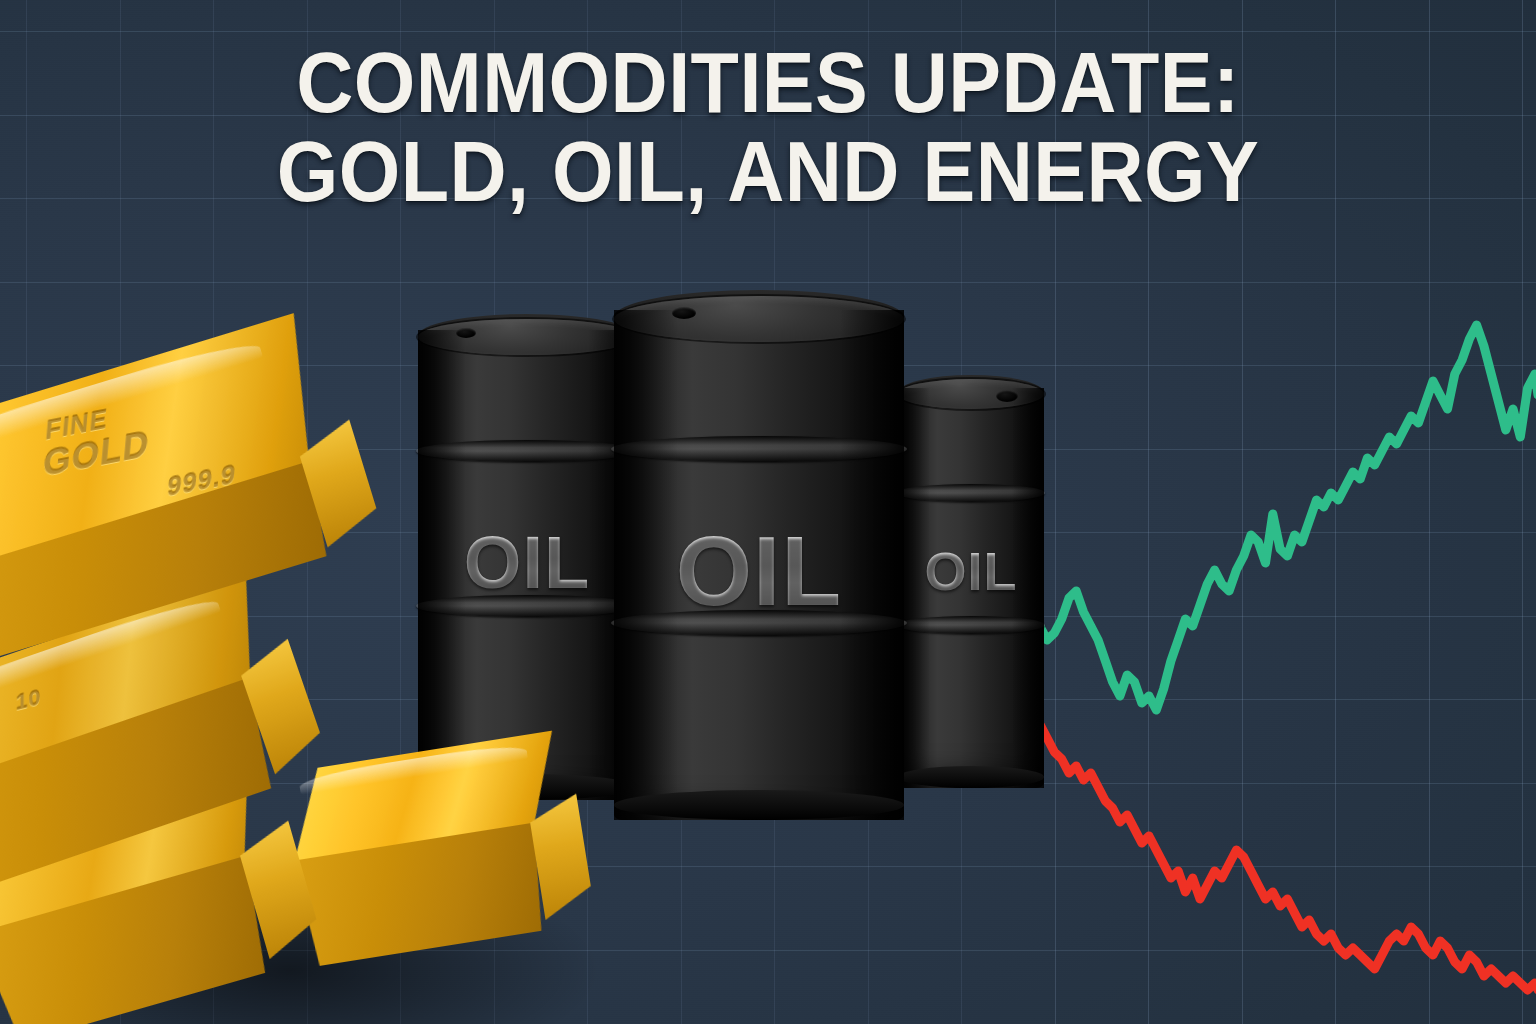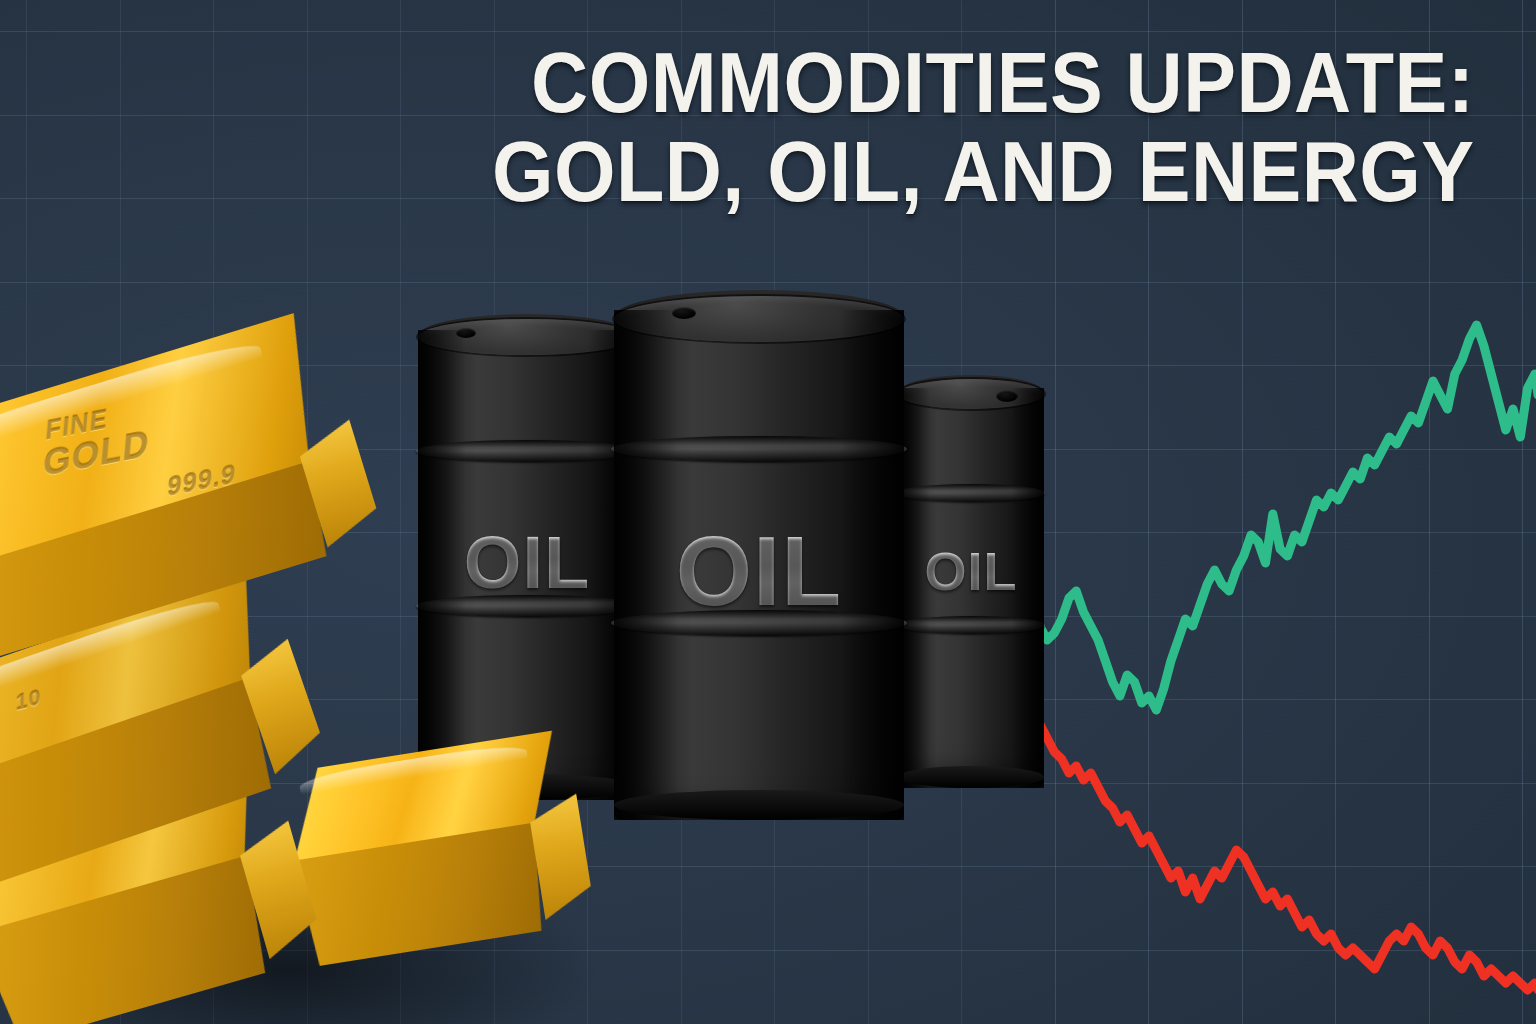--- a/index.html
+++ b/index.html
@@ -29,21 +29,21 @@
   #grid {
     position:absolute; inset:0;
   }
   .vline, .hline { position:absolute; background:rgba(126,152,182,.26); }
   .vline { top:0; bottom:0; width:1px; }
   .hline { left:0; right:0; height:1px; }
 
   
   #title {
     position:absolute; left:0; right:0; top:38px;
-    text-align:right;
+    text-align:center;
     z-index:40;
     pointer-events:none;
   }
   #title .line {
     display:block;
     color:#f4f2ec;
     font-family:"Liberation Sans Narrow","Liberation Sans",sans-serif;
     font-weight:700;
     font-size:86px;
     line-height:1.03;

